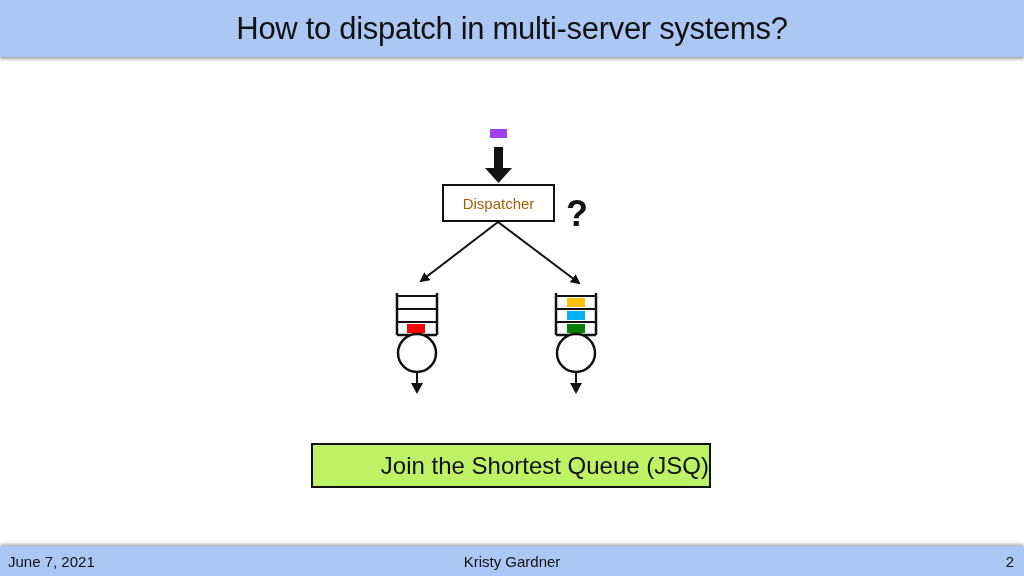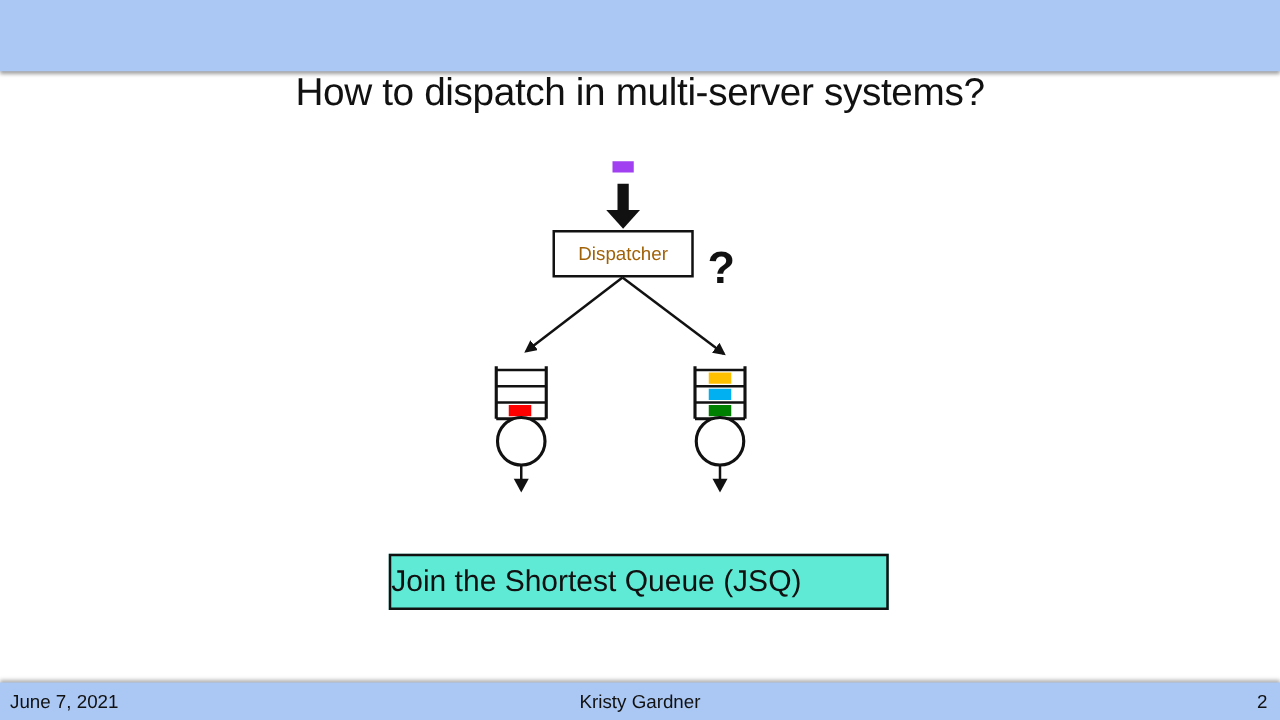--- a/index.html
+++ b/index.html
@@ -9,39 +9,39 @@
     font-family: "Liberation Sans", "DejaVu Sans", sans-serif;
   }
   .header {
     position: absolute; left: 0; top: 0; width: 1024px; height: 57px;
     background: #abc8f5;
     box-shadow: 0 2px 3px rgba(80,80,80,0.55);
   }
   .header-title {
     position: absolute; left: 0; top: 0; width: 1024px; height: 57px;
     line-height: 57px; text-align: center;
-    font-size: 31px; color: #111111; letter-spacing: -0.3px; margin-top: 45px;
+    font-size: 31px; color: #111111; letter-spacing: -0.3px;
   }
   .footer {
     position: absolute; left: 0; top: 546px; width: 1024px; height: 30px;
     background: #abc8f5;
     box-shadow: 0 -2px 3px rgba(80,80,80,0.45);
   }
   .footer span {
     position: absolute; top: 0; line-height: 32px; font-size: 15px; color: #111;
   }
   .footer-date { left: 8px; }
   .footer-author { left: 0; width: 1024px; text-align: center; }
   .footer-page { right: 10px; }
   svg.diagram { position: absolute; left: 0; top: 0; }
   .jsq-box {
     position: absolute; left: 311px; top: 443px; width: 400px; height: 45px;
-    background: #5eead4; border: 2px solid #111;
+    background: #bef264; border: 2px solid #111;
     box-sizing: border-box;
-    display: flex; align-items: center; justify-content: flex-start;
+    display: flex; align-items: center; justify-content: flex-end;
     font-size: 24px; color: #111;
   }
   .dispatcher-label {
     position: absolute; left: 443px; top: 185px; width: 111px; height: 36px;
     display: flex; align-items: center; justify-content: center;
     font-size: 15px; color: #a16207;
   }
   .question {
     position: absolute; left: 566px; top: 193px;
     font-size: 36px; font-weight: bold; color: #111;

